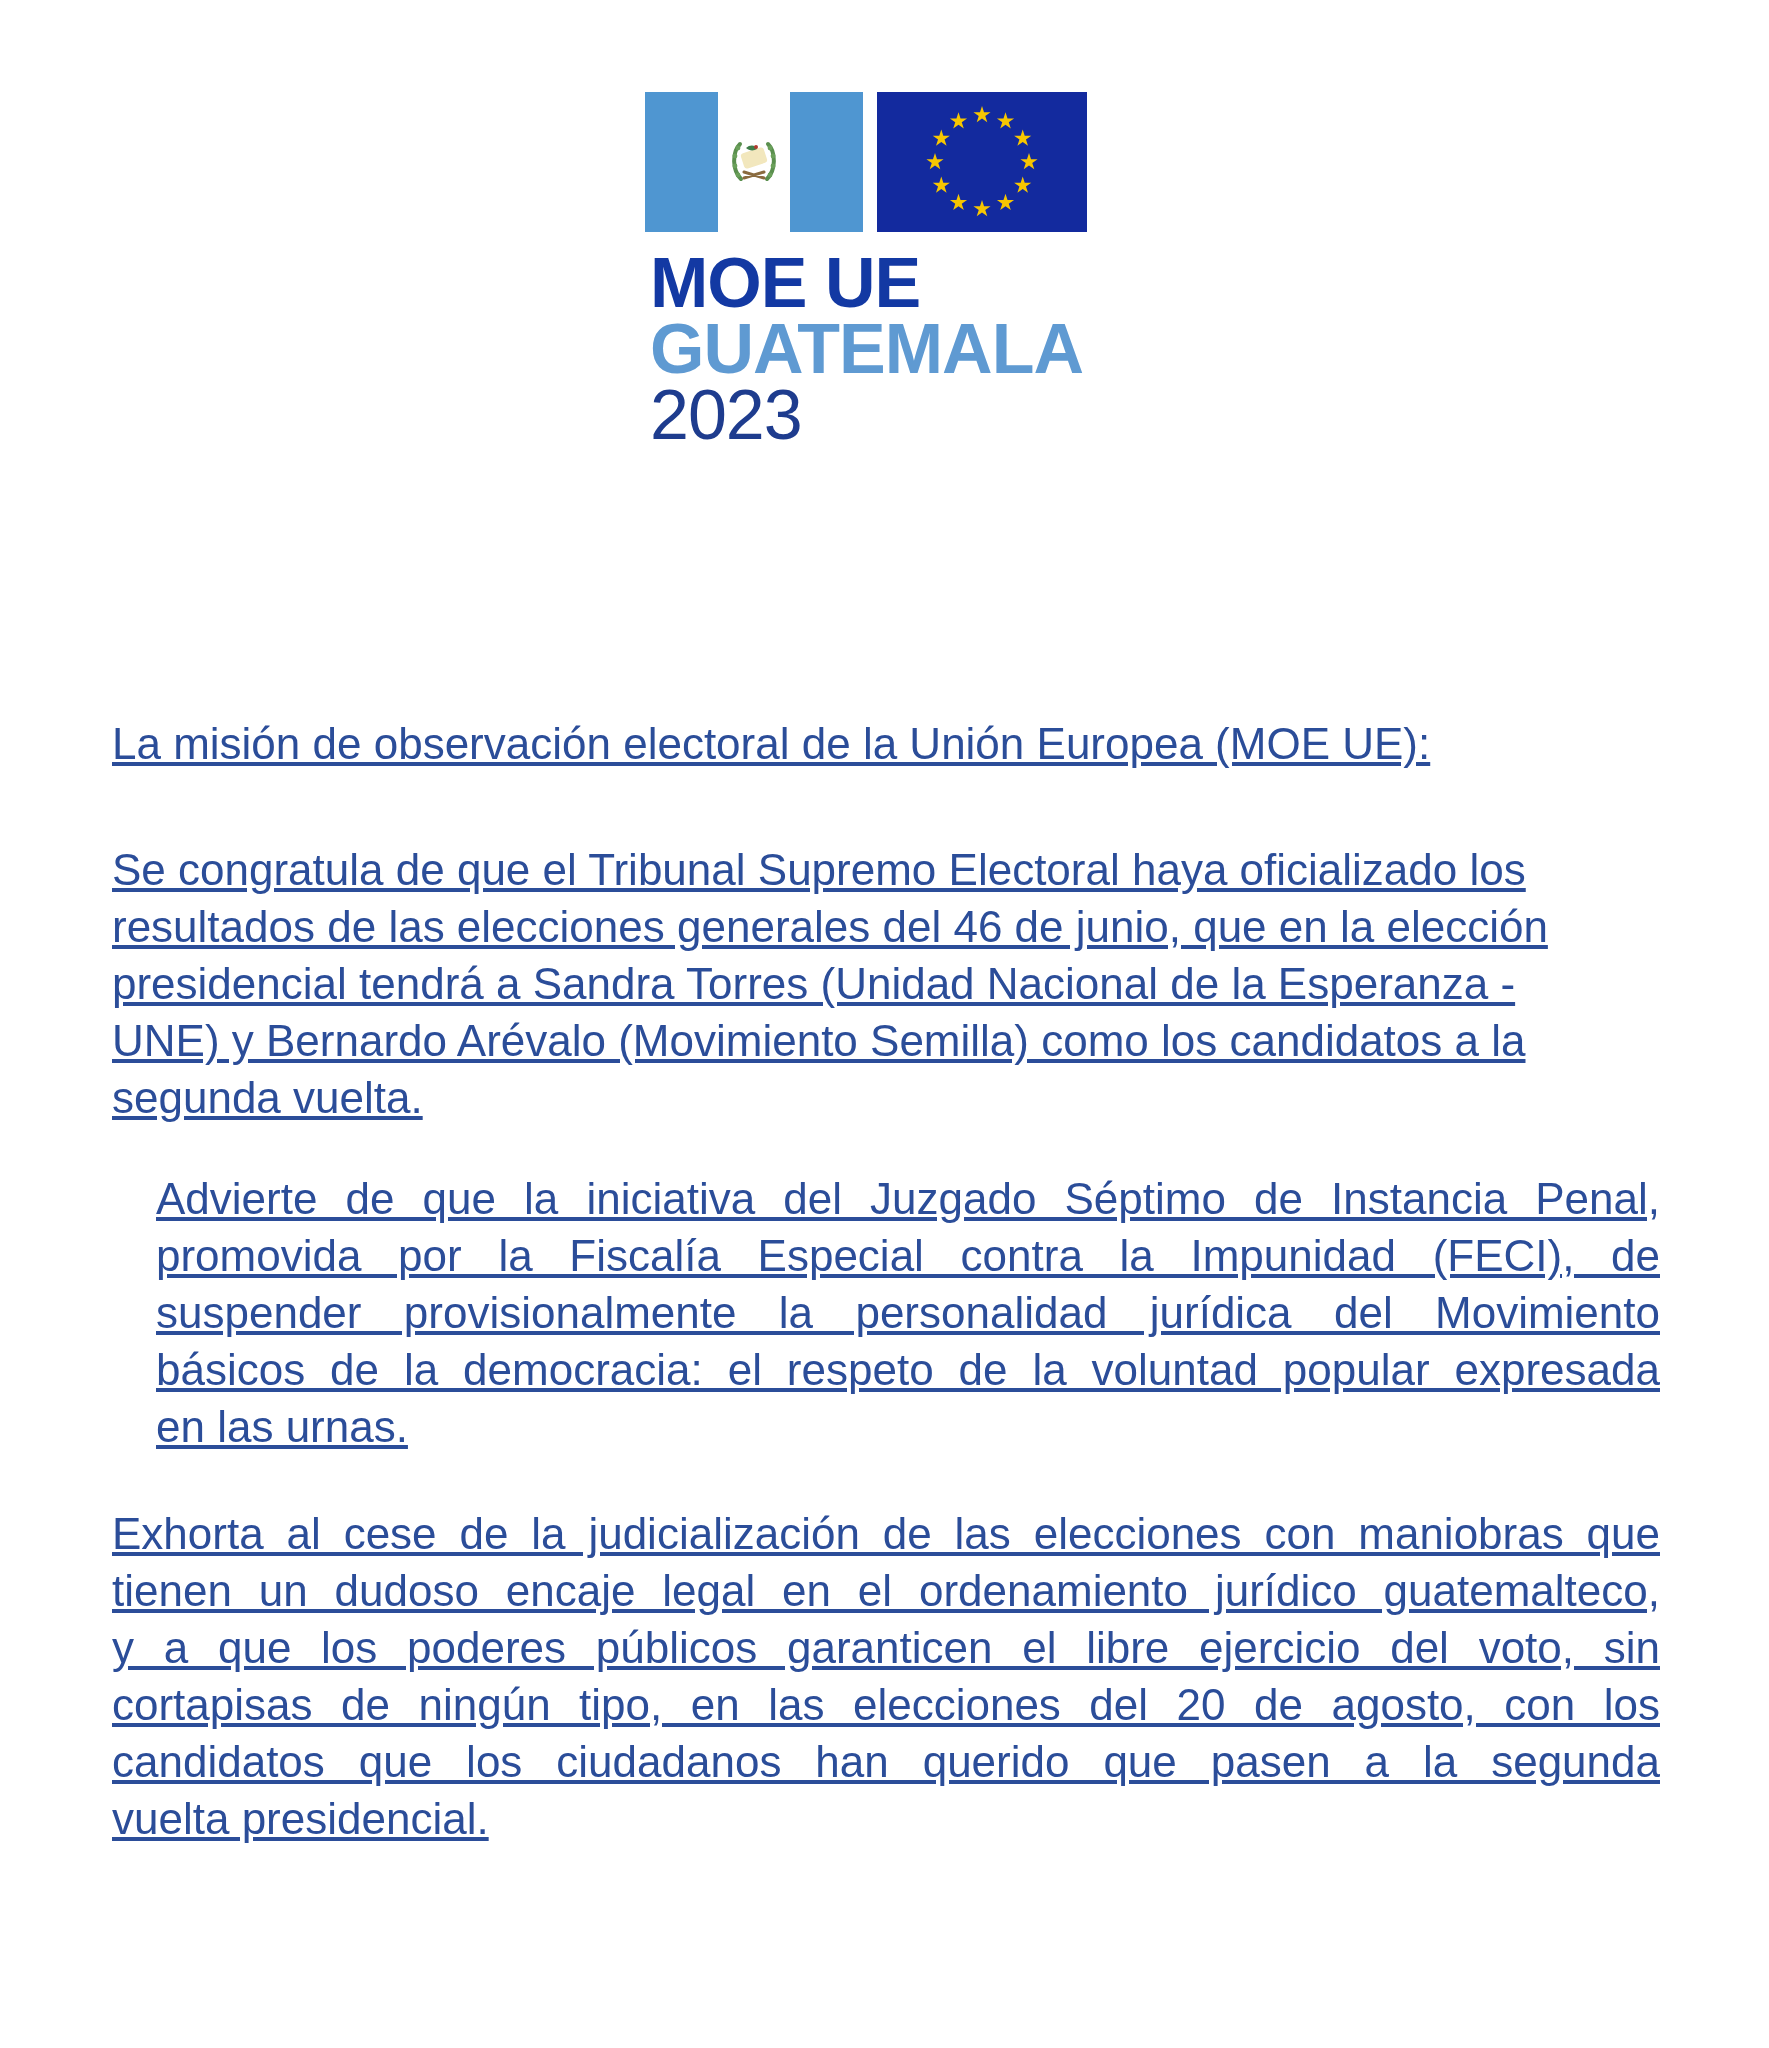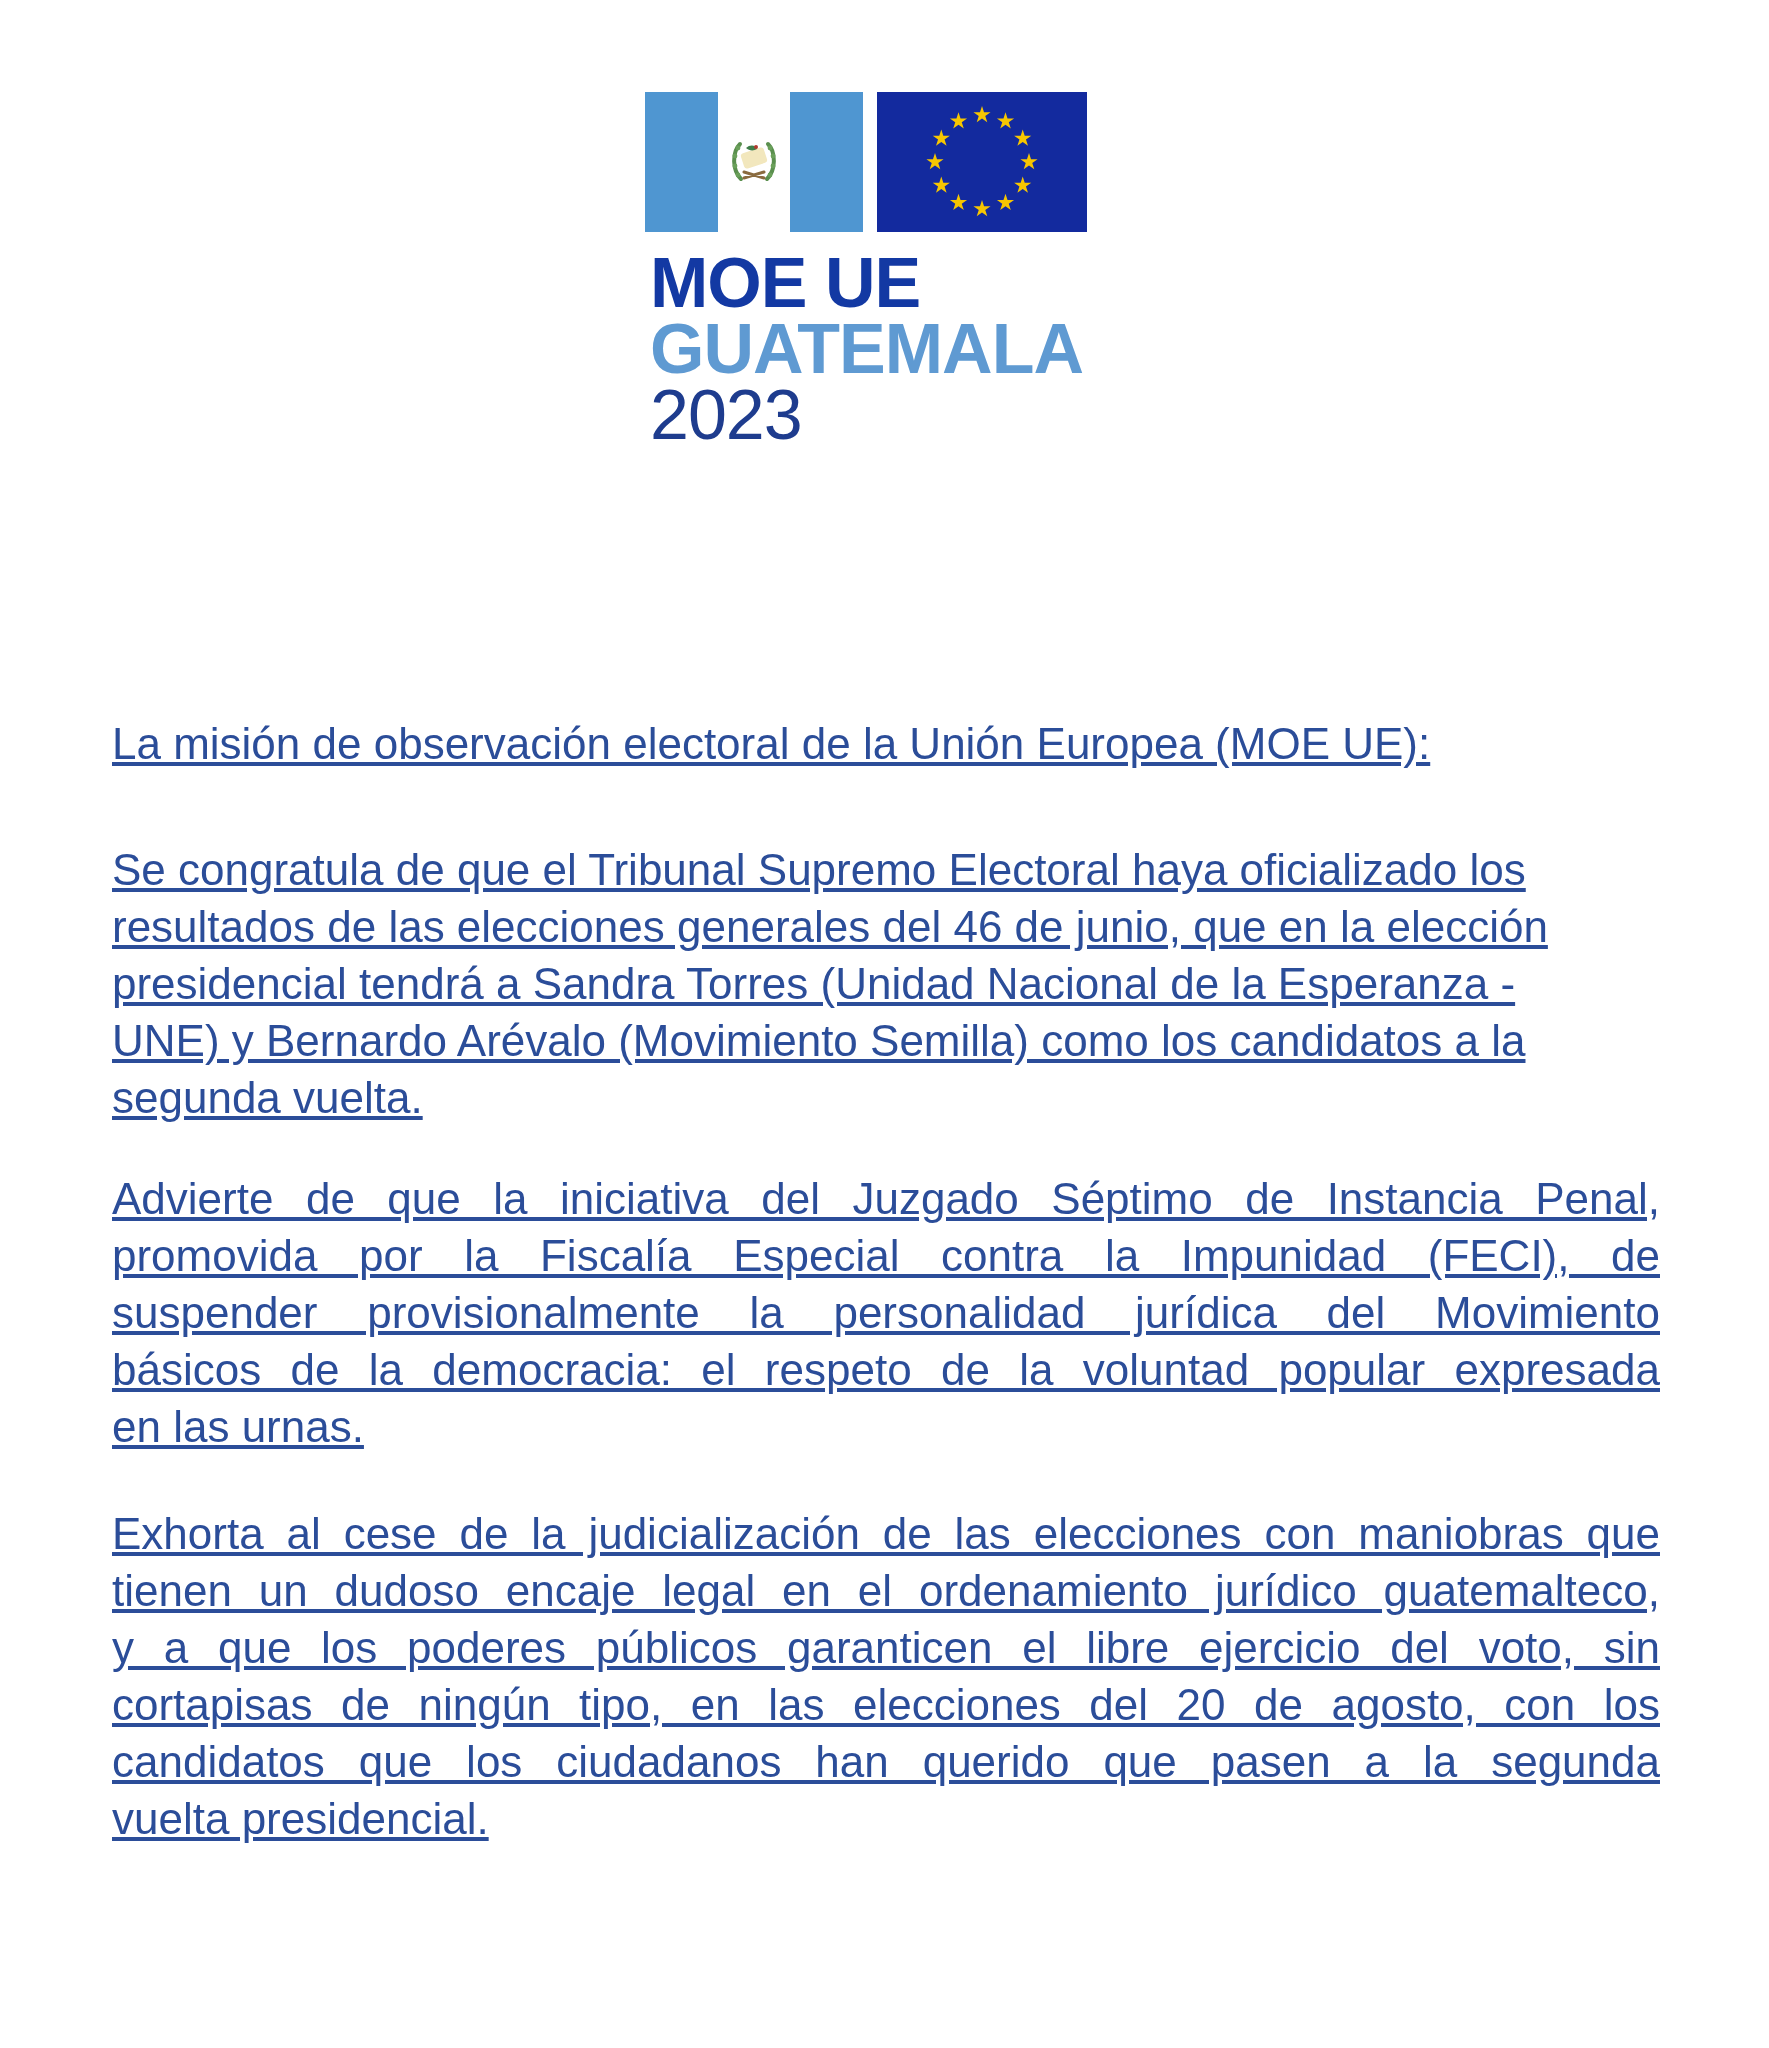--- a/index.html
+++ b/index.html
@@ -55,21 +55,21 @@
     line-height:57px;
     text-align:center;
     color:#26479a;
   }
   .doc-body{font-size:44px; line-height:57px;text-decoration:underline;}
   .para{margin:0;}
   .para .line{white-space:pre-wrap;}
   .para.justify .line.jl{text-align:justify; text-align-last:justify;}
   .doc-body .para:nth-of-type(1){margin-top:110px;}
   .doc-body .para:nth-of-type(2){margin-top:69px;}
-  .doc-body .para:nth-of-type(3){margin-top:44px;}
+  .doc-body .para:nth-of-type(3){margin-top:44px;margin-left:44px;}
   .doc-body .para:nth-of-type(4){margin-top:50px;}
 </style>
 </head>
 <body>
 
 <div class="page">
 
   <div class="flag-gt">
     <div class="stripe blue"></div>
     <div class="stripe white">

